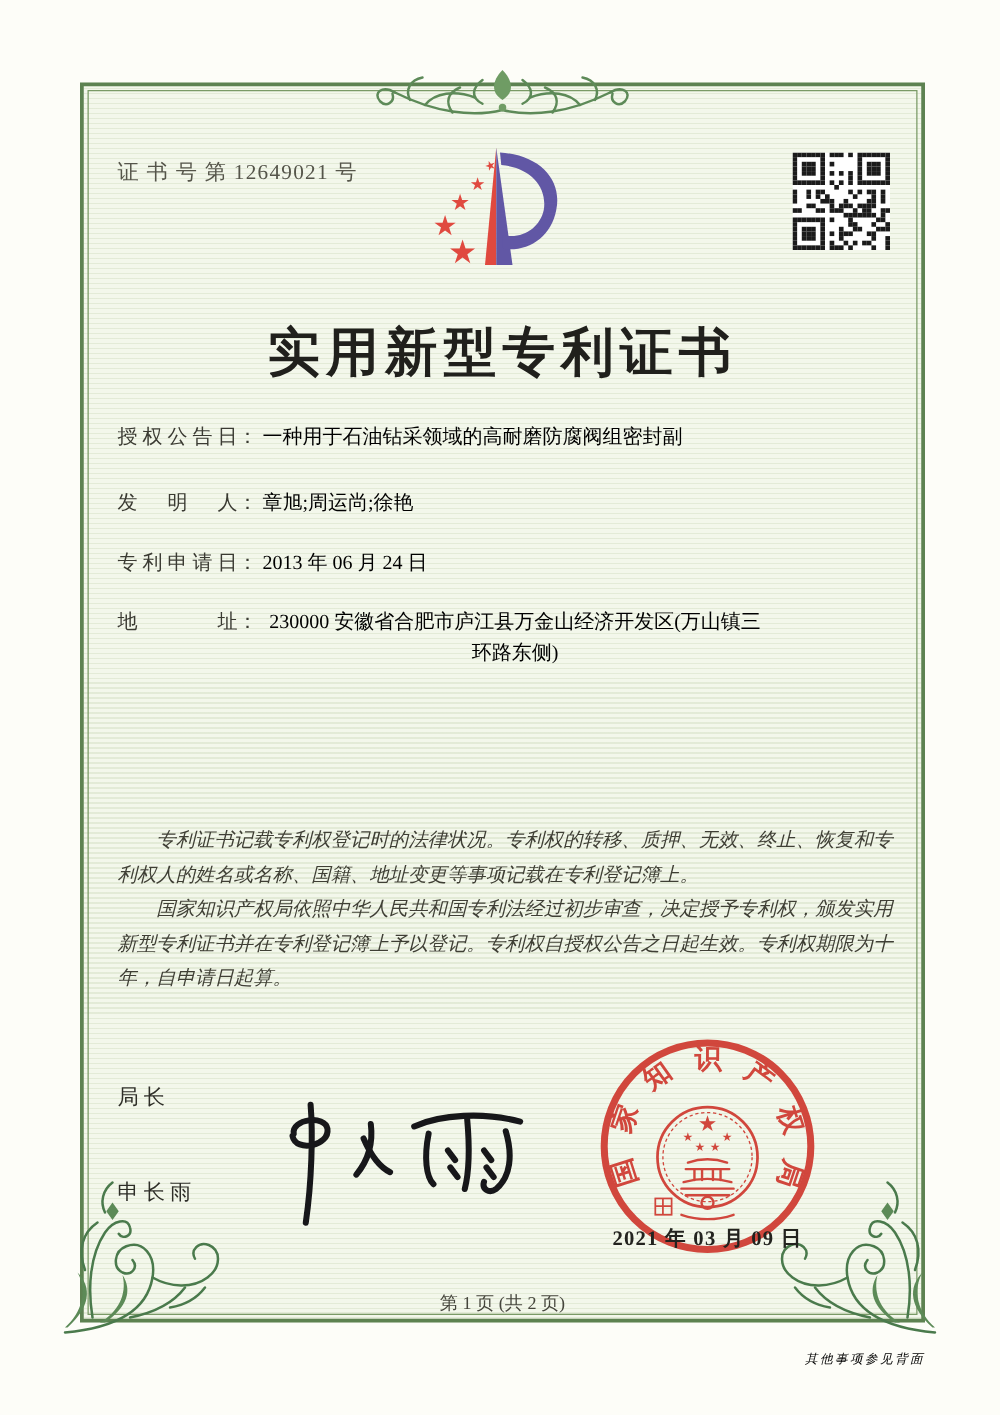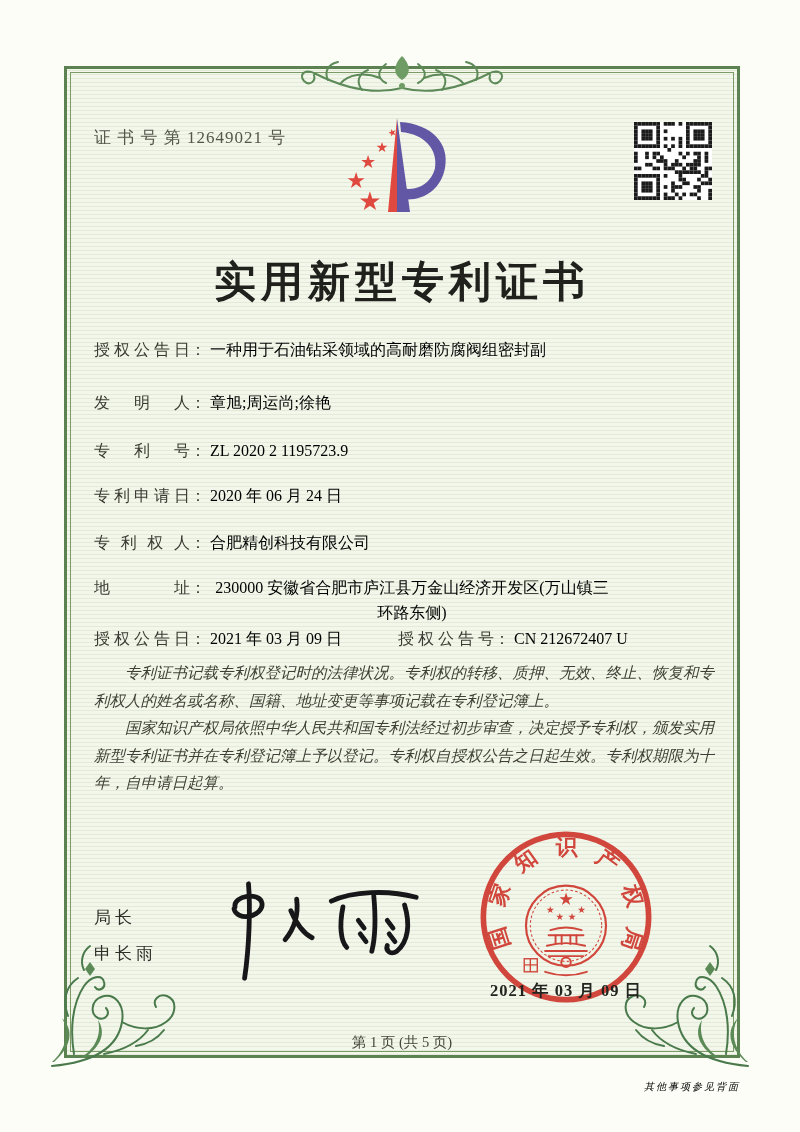--- a/index.html
+++ b/index.html
@@ -44,21 +44,21 @@
   .fvalue{display:inline-block;vertical-align:top;color:#000000;white-space:normal;text-align:center;}
   .mb1{margin-bottom:27px;} .mb2{margin-bottom:22px;} .mb3{margin-bottom:19px;}
   .mb4{margin-bottom:21px;} .mb5{margin-bottom:19px;} .mb6{margin-bottom:1px;}
   .addr-val{width:404px;line-height:25px;}
   .pair2{margin-left:56px;}
   
   #body-text{left:94px;top:659px;width:620px;font-size:15.5px;line-height:27.5px;
     text-align:justify;color:#3f3f35;font-style:italic;}
   #body-text p{margin:0;text-indent:2em;}
   
-  #sig-title{left:94px;top:906px;font-size:17px;letter-spacing:4px;color:#2e2e28;text-align:center;}
+  #sig-title{left:94px;top:866px;font-size:17px;letter-spacing:4px;color:#2e2e28;text-align:center;}
   #sig-name{left:94px;top:942px;font-size:17px;letter-spacing:4px;color:#2e2e28;}
   #sig-hand{left:196px;top:878px;}
   
   #seal{left:479px;top:830px;opacity:.93;}
   #seal-date{left:479px;top:980px;width:174px;text-align:center;
     font-size:16.5px;font-weight:700;letter-spacing:1px;color:#23231f;}
   
   #page-indicator{left:64px;top:1033px;width:676px;text-align:center;
     font-size:14.5px;color:#45453c;}
   #back-note{left:64px;top:1080px;width:676px;text-align:right;
@@ -315,34 +315,25 @@
 
 <div id="title" class="abs">实用新型专利证书</div>
 
 <div id="fields" class="abs">
   <div class="frow mb1">
     <span class="flabel">授权公告日</span><span class="fcolon">：</span><span class="fvalue">一种用于石油钻采领域的高耐磨防腐阀组密封副</span>
   </div>
   <div class="frow mb2">
     <span class="flabel">发明人</span><span class="fcolon">：</span><span class="fvalue">章旭;周运尚;徐艳</span>
   </div>
-  <div class="frow mb3">
-    <span class="flabel">专利号</span><span class="fcolon">：</span><span class="fvalue">ZL 2020 2 1195723.9</span>
-  </div>
   <div class="frow mb4">
-    <span class="flabel">专利申请日</span><span class="fcolon">：</span><span class="fvalue">2020 年 06 月 24 日</span>
-  </div>
-  <div class="frow mb5">
-    <span class="flabel">专利权人</span><span class="fcolon">：</span><span class="fvalue">合肥精创科技有限公司</span>
+    <span class="flabel">专利申请日</span><span class="fcolon">：</span><span class="fvalue">2013 年 06 月 24 日</span>
   </div>
   <div class="frow mb6">
     <span class="flabel">地址</span><span class="fcolon">：</span><span class="fvalue addr-val">230000 安徽省合肥市庐江县万金山经济开发区(万山镇三环路东侧)</span>
-  </div>
-  <div class="frow">
-    <span class="flabel">授权公告日</span><span class="fcolon">：</span><span class="fvalue">2021 年 03 月 09 日</span><span class="flabel pair2">授权公告号</span><span class="fcolon">：</span><span class="fvalue">CN 212672407 U</span>
   </div>
 </div>
 
 <div id="body-text" class="abs">
   <p>专利证书记载专利权登记时的法律状况。专利权的转移、质押、无效、终止、恢复和专利权人的姓名或名称、国籍、地址变更等事项记载在专利登记簿上。</p>
   <p>国家知识产权局依照中华人民共和国专利法经过初步审查，决定授予专利权，颁发实用新型专利证书并在专利登记簿上予以登记。专利权自授权公告之日起生效。专利权期限为十年，自申请日起算。</p>
 </div>
 
 <div id="sig-title" class="abs">局长</div>
 <div id="sig-name" class="abs">申长雨</div>
@@ -428,14 +419,14 @@
     <circle cx="100" cy="152" r="5.5"></circle>
     <path d="M76,163 Q100,171 124,163"></path>
   </g>
   <g fill="none" stroke="#cf3a30" stroke-width="1.6">
     <rect x="52" y="148" width="15" height="15"></rect>
     <path d="M52,155 h15 M59,148 v15"></path>
   </g>
 </svg>
 <div id="seal-date" class="abs">2021 年 03 月 09 日</div>
 
-<div id="page-indicator" class="abs">第 1 页 (共 5 页)</div>
+<div id="page-indicator" class="abs">第 1 页 (共 2 页)</div>
 <div id="back-note" class="abs">其他事项参见背面</div>
 
 </body></html>

